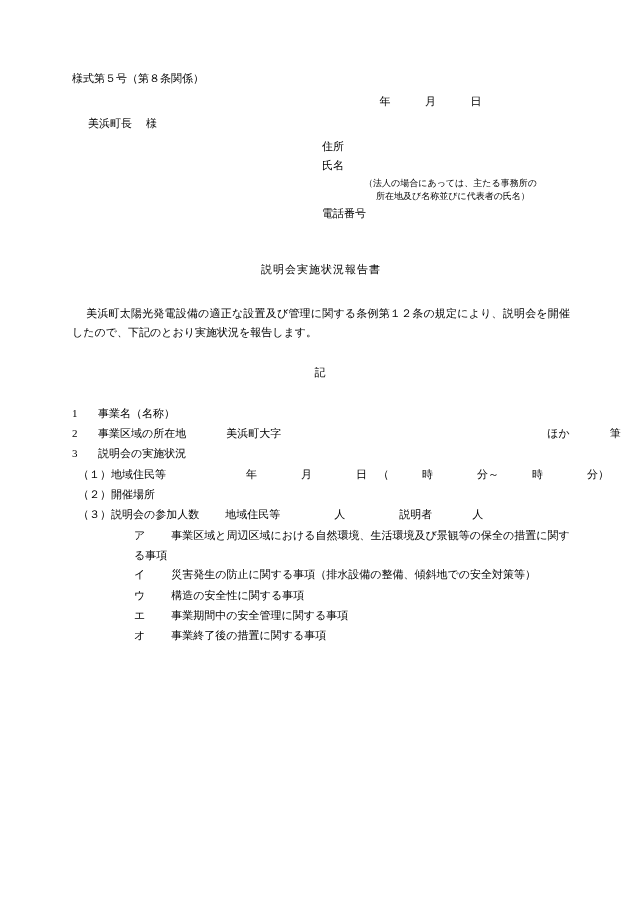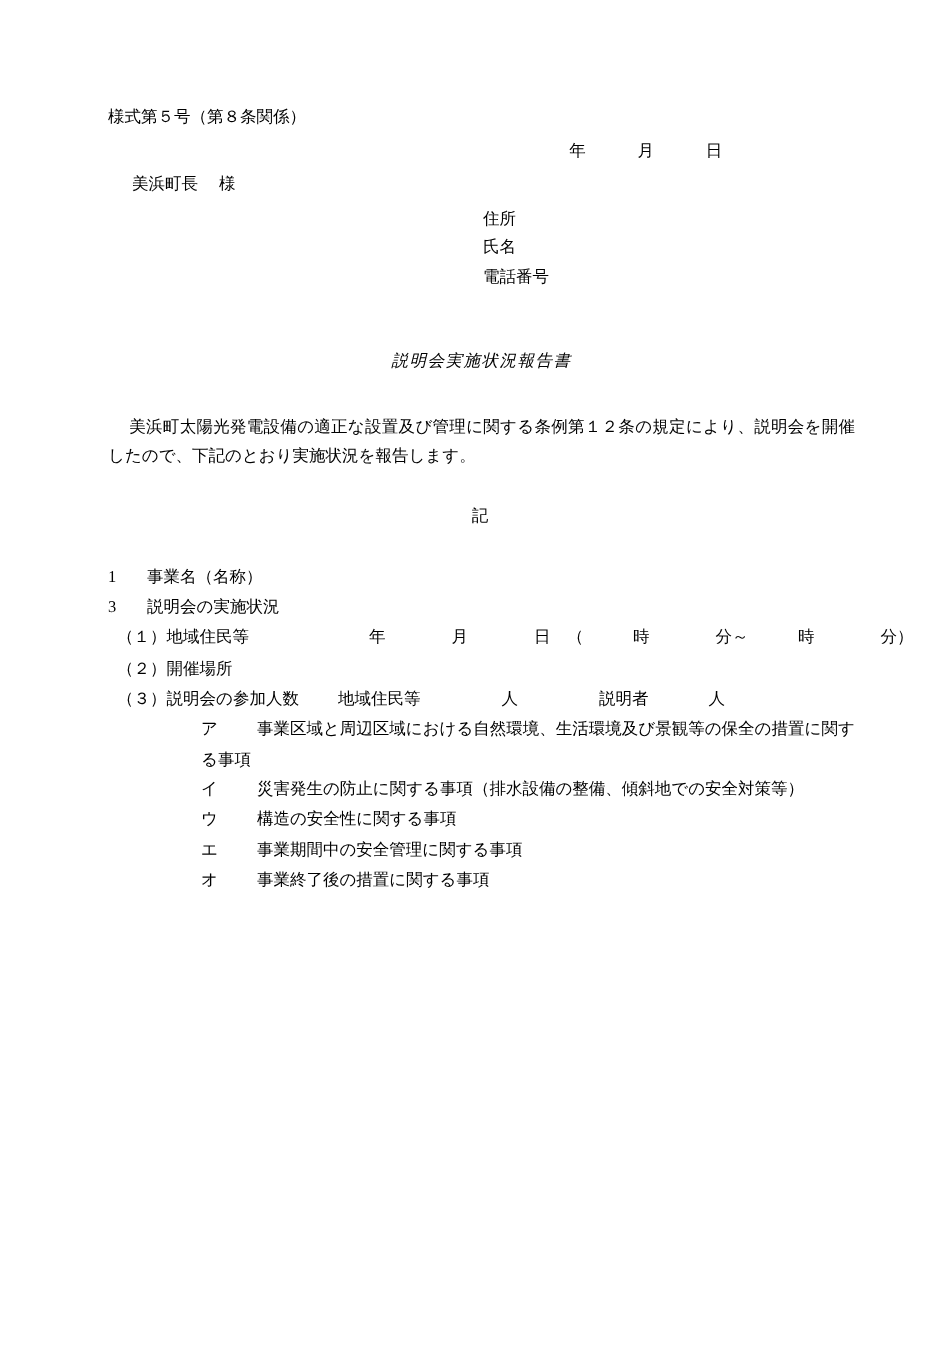--- a/index.html
+++ b/index.html
@@ -64,21 +64,20 @@
   .note .indent2 {
     display: block;
     padding-left: 12px;
   }
 
   .doc-title {
     text-align: center;
     font-size: 11px;
     margin-top: 40px;
     letter-spacing: 1px;
-    font-style: italic;
   }
 
   .body-para {
     font-size: 11px;
     margin-top: 26px;
     line-height: 1.75;
     text-align: justify;
   }
   .body-para .ind { display: inline-block; width: 14px; }
 
@@ -125,33 +124,38 @@
     <span>年</span><span class="sp-l"></span><span>月</span><span class="sp-m"></span><span>日</span>
   </div>
 
   <div class="addressee">
     <span>美浜町長</span><span class="gap"></span><span>様</span>
   </div>
 
   <div class="applicant-block">
     <div class="fld">住所</div>
     <div class="fld">氏名</div>
+    <div class="note">
+      <span>（法人の場合にあっては、主たる事務所の</span>
+      <span class="indent2">所在地及び名称並びに代表者の氏名）</span>
+    </div>
     <div class="fld">電話番号</div>
   </div>
 
   <div class="doc-title">説明会実施状況報告書</div>
 
   <div class="body-para"><span class="ind"></span><span>美浜町太陽光発電設備の適正な設置及び管理に関する条例第１２条の規定により、説明会を開催したので、下記のとおり実施状況を報告します。</span></div>
 
   <div class="ki">記</div>
 
   <div class="items">
 
     <div class="item"><span class="num">1</span><span>事業名（名称）</span></div>
 
+    <div class="item"><span class="num">2</span><span>事業区域の所在地</span><span class="sp6"></span><span>美浜町大字</span><span class="sp24"></span><span class="sp16"></span><span>ほか</span><span class="sp6"></span><span>筆</span></div>
 
     <div class="item"><span class="num">3</span><span>説明会の実施状況</span></div>
 
     <div class="item lvl1"><span>（１）</span><span>地域住民等</span><span class="sp12"></span><span>年　　　　月　　　　日　（　　　時　　　　分～　　　時　　　　分）</span></div>
 
     <div class="item lvl1"><span>（２）</span><span>開催場所</span></div>
 
     <div class="item lvl1"><span>（３）</span><span>説明会の参加人数</span><span class="sp4"></span><span>地域住民等</span><span class="sp8"></span><span>人</span><span class="sp8"></span><span>説明者</span><span class="sp6"></span><span>人</span></div>
 
 

